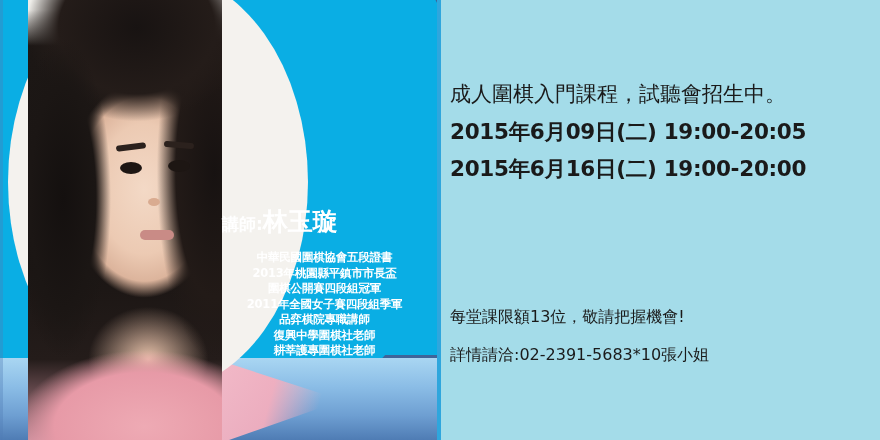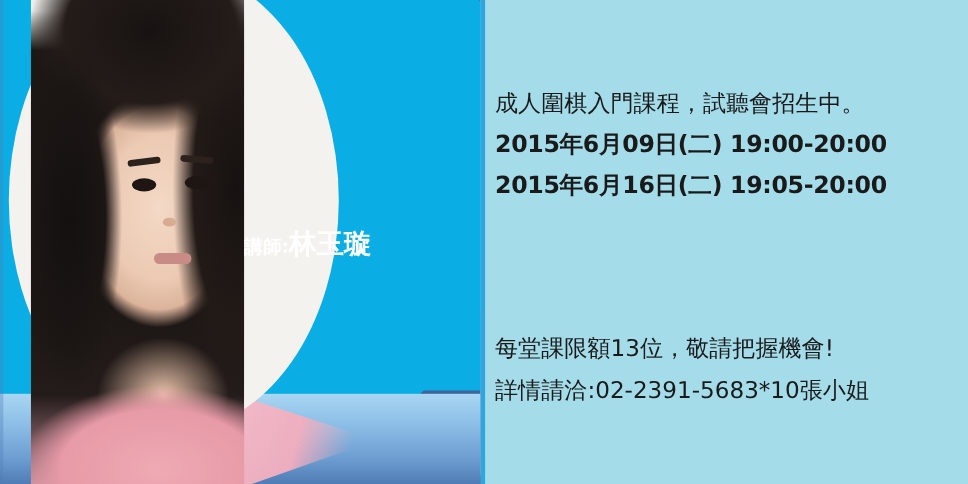--- a/index.html
+++ b/index.html
@@ -179,21 +179,21 @@
     white-space: nowrap;
   }
   .announce .headline { font-size: 21px; }
   .announce .session  { font-size: 21.5px; font-weight: bold; letter-spacing: -0.3px; }
 
   .notice {
     position: absolute;
     left: 13px;
     top: 298px;
     color: #1a1a1a;
-    font-size: 21px;
+    font-size: 16px;
     line-height: 38px;
     white-space: nowrap;
   }
   .notice .line { font-weight: normal; }
   .notice .line2 { font-weight: normal; text-align: right; }
 </style>
 </head>
 <body>
 
 <div id="poster">
@@ -218,30 +218,39 @@
       <div class="face-mark nose"></div>
       <div class="face-mark mouth"></div>
     </div>
 
     <div class="left-edge-line"></div>
 
     <div class="instructor-name">
       <span class="prefix">講師:</span><span>林玉璇</span>
     </div>
 
+    <div class="credentials">
+      <div>中華民國圍棋協會五段證書</div>
+      <div>2013年桃園縣平鎮市市長盃</div>
+      <div>圍棋公開賽四段組冠軍</div>
+      <div>2011年全國女子賽四段組季軍</div>
+      <div>品弈棋院專職講師</div>
+      <div>復興中學圍棋社老師</div>
+      <div>耕莘護專圍棋社老師</div>
+    </div>
 
   </div>
 
   <div class="right-panel">
     <div class="right-edge-line"></div>
 
     <div class="announce">
       <div class="headline">成人圍棋入門課程，試聽會招生中。</div>
-      <div class="session">2015年6月09日(二) 19:00-20:00</div>
-      <div class="session">2015年6月16日(二) 19:05-20:00</div>
+      <div class="session">2015年6月09日(二) 19:00-20:05</div>
+      <div class="session">2015年6月16日(二) 19:00-20:00</div>
     </div>
 
     <div class="notice">
       <div class="line">每堂課限額13位，敬請把握機會!</div>
       <div class="line2">詳情請洽:02-2391-5683*10張小姐</div>
     </div>
   </div>
 
 </div>
 

